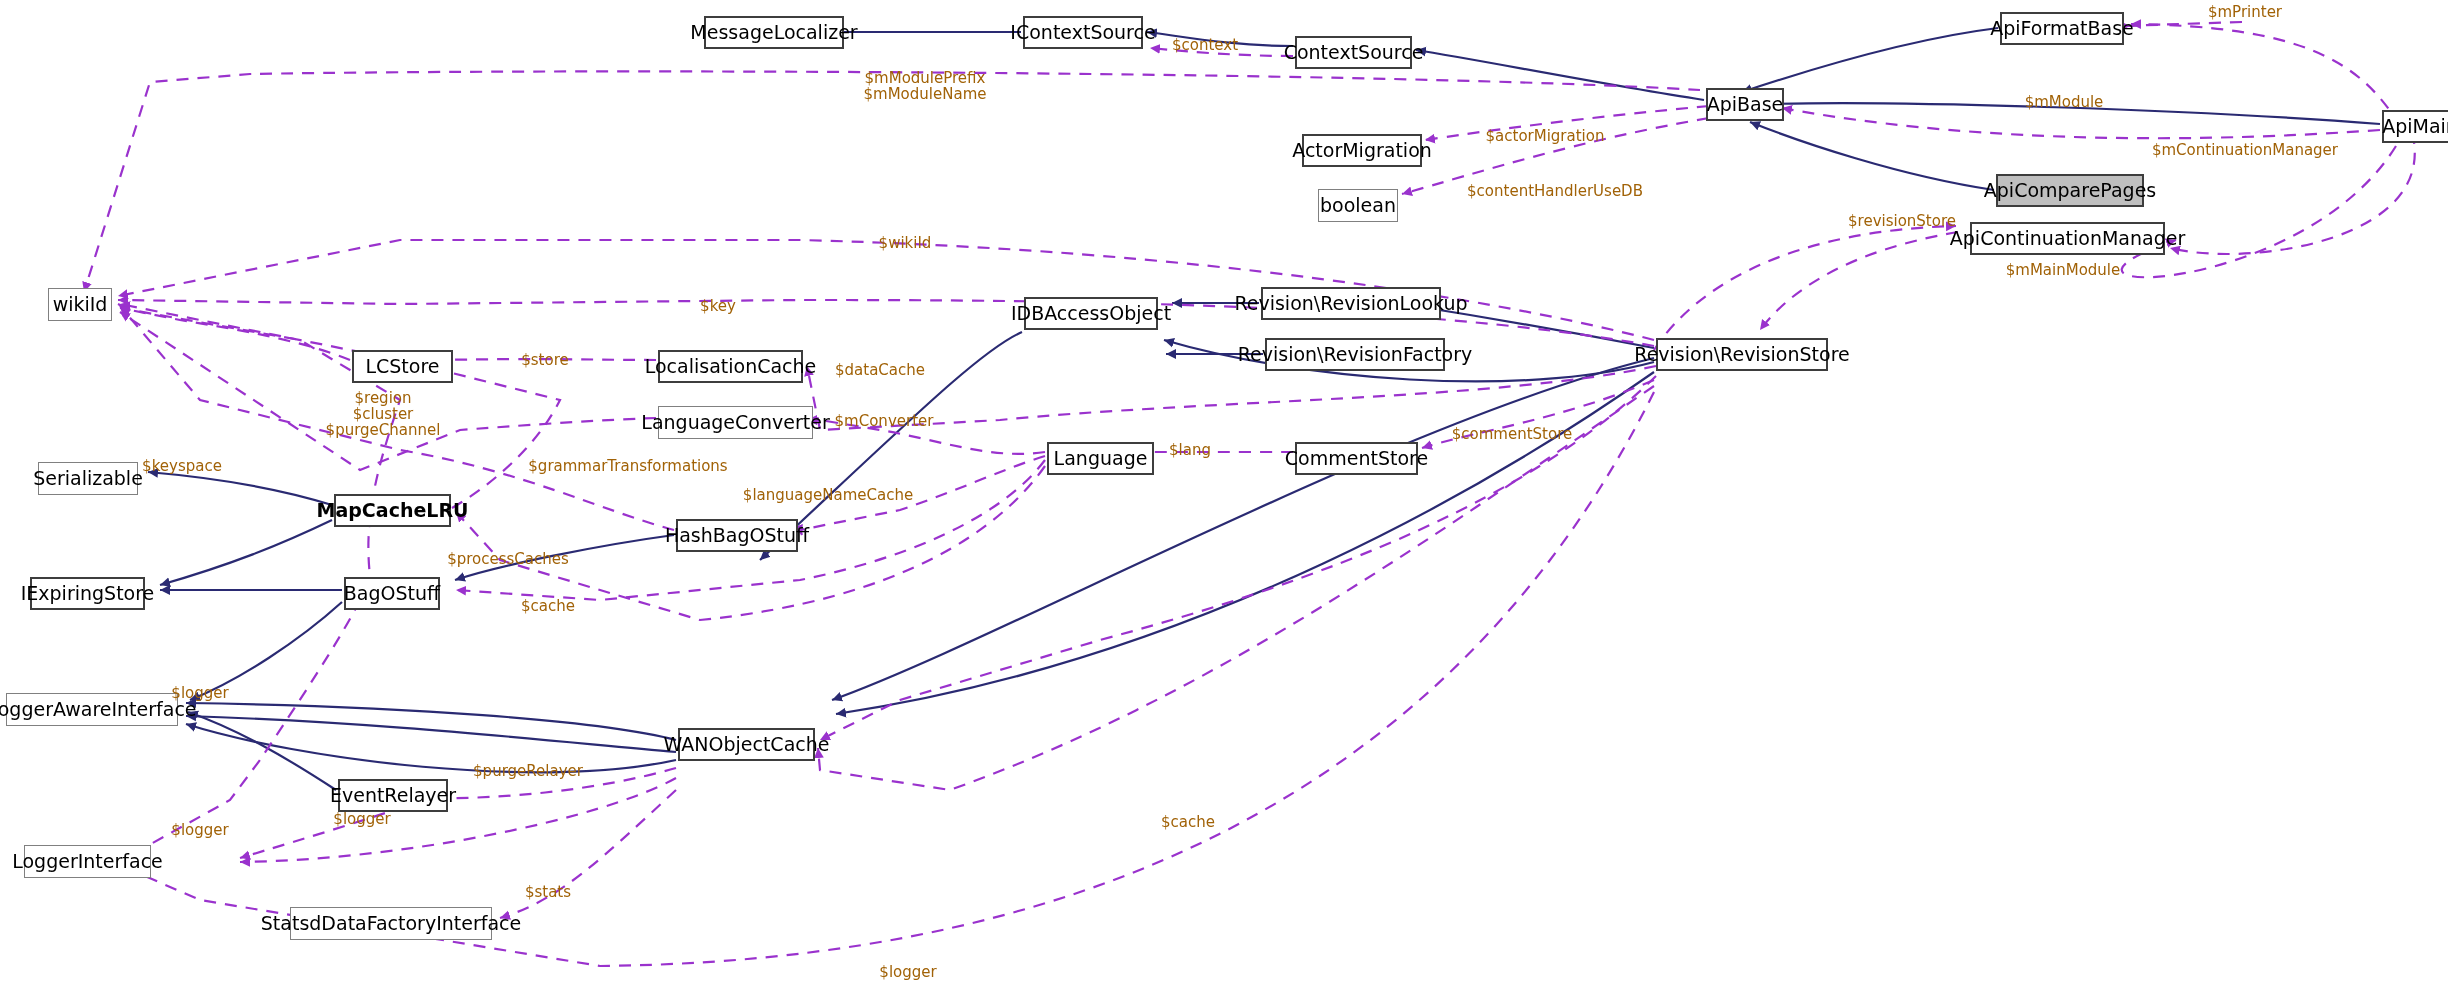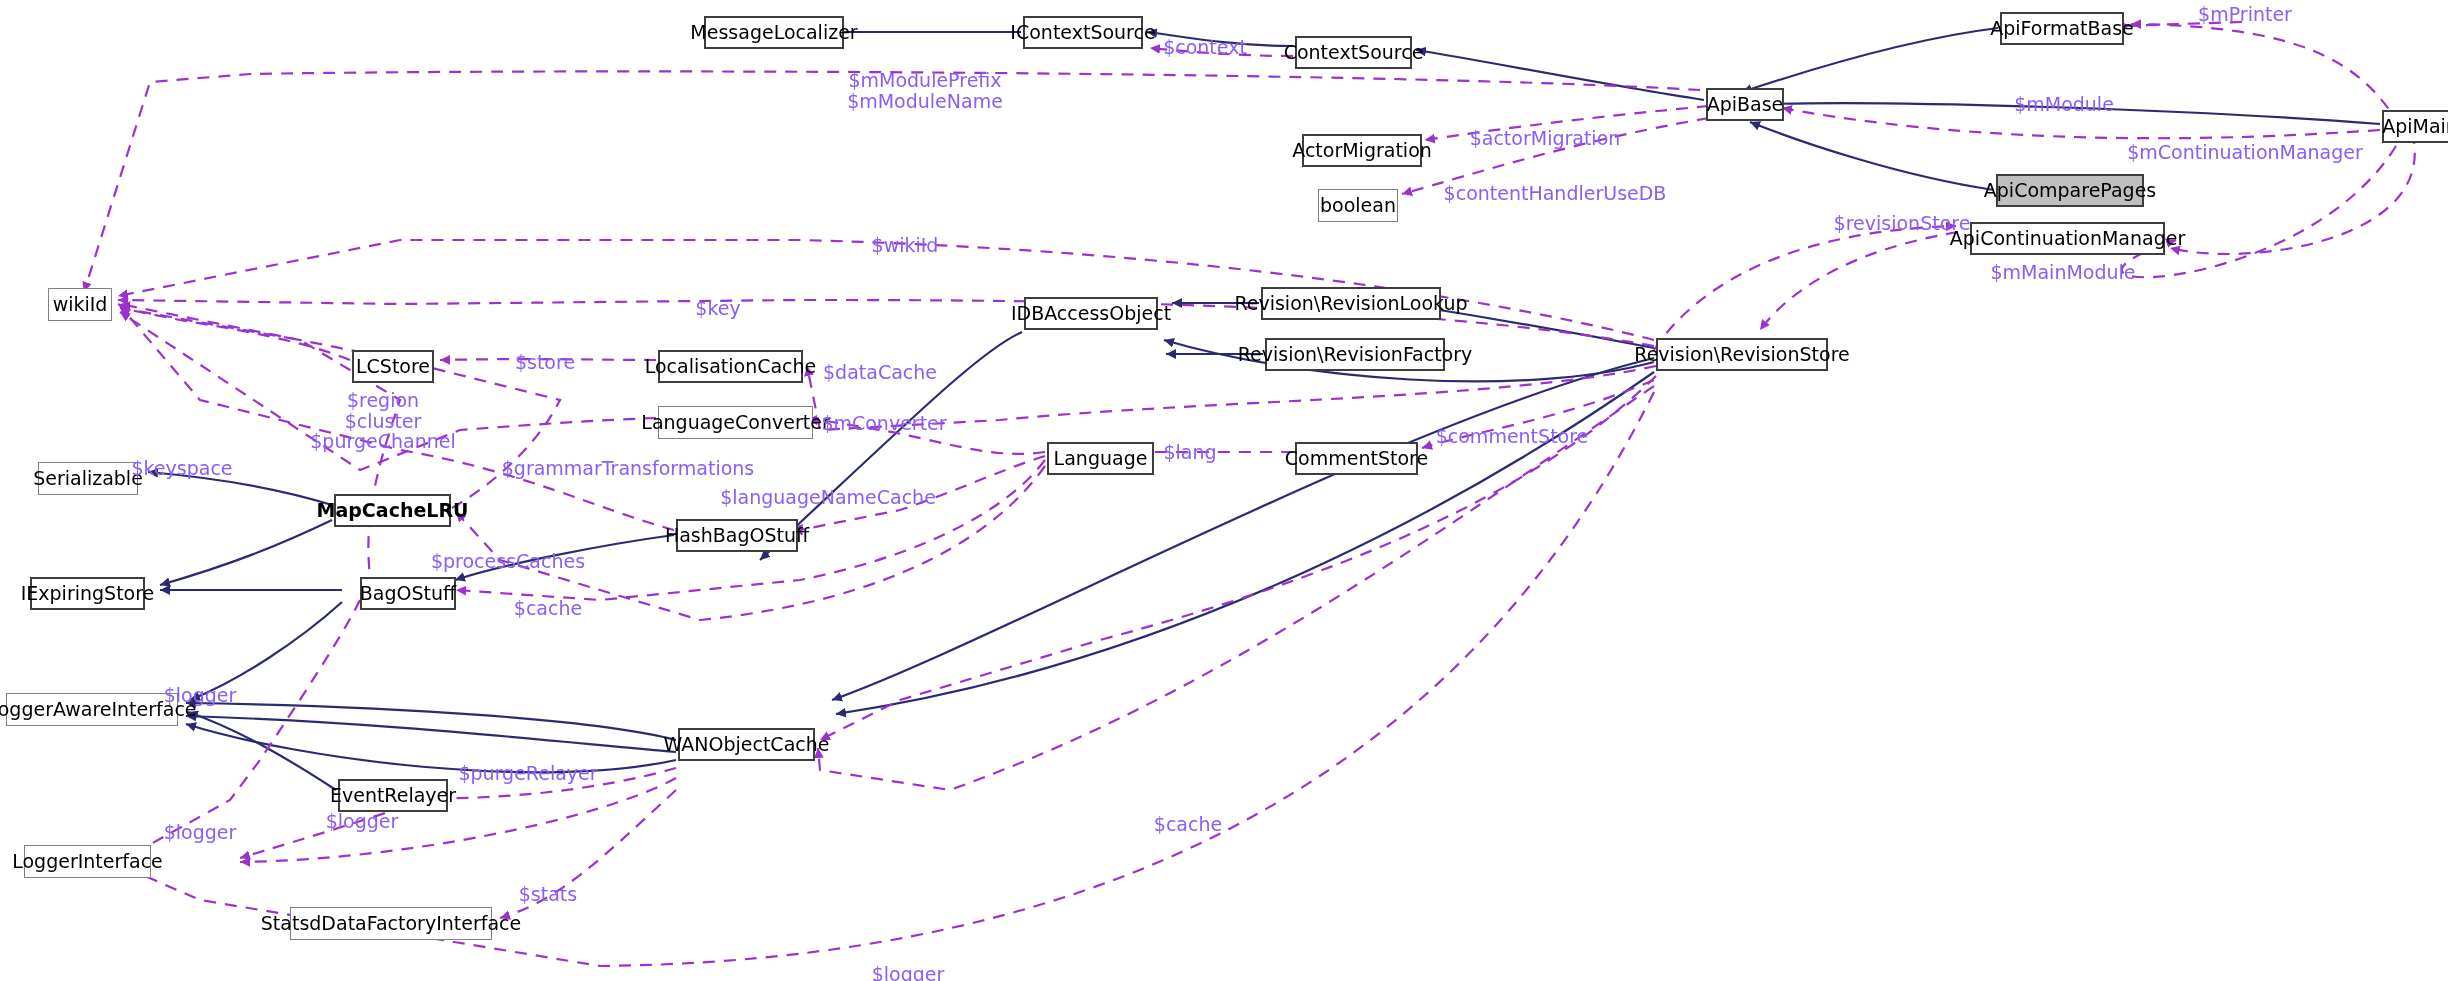--- a/index.html
+++ b/index.html
@@ -4,21 +4,21 @@
 <style>
   html,body{margin:0;padding:0;background:#ffffff;}
   body{font-family:"DejaVu Sans","Liberation Sans",sans-serif;}
   #canvas{position:relative;width:2448px;height:981px;background:#fff;overflow:hidden;}
   #wires{position:absolute;left:0;top:0;width:2448px;height:981px;}
   .node{position:absolute;box-sizing:border-box;display:flex;align-items:center;justify-content:center;
         background:#ffffff;border:1px solid #808080;color:#000;white-space:nowrap;
         font-size:19px;line-height:1;padding:0 10px;height:33px;}
   .node.solid{border:2px solid #3d3d3d;}
   .node.highlight{background:#bfbfbf;border:2px solid #3d3d3d;}
-  .edgelabel{position:absolute;font-size:19px;color:#8b5cf6;white-space:pre;line-height:1.08;
+  .edgelabel{position:absolute;font-size:15px;color:#a16207;white-space:pre;line-height:1.08;
              background:transparent;}
   .edgelabel.center{transform:translateX(-50%);}
 </style>
 </head>
 <body>
 
 <div id="canvas">
 
   <svg id="wires" viewBox="0 0 2448 981" xmlns="http://www.w3.org/2000/svg">
     <defs>
@@ -132,21 +132,21 @@
       </div>
       <div class="node solid" style="left: 1261px; top: 287px; width: 180px;">
         <span>Revision\RevisionLookup</span>
       </div>
       <div class="node solid" style="left: 1265px; top: 338px; width: 180px;">
         <span>Revision\RevisionFactory</span>
       </div>
       <div class="node solid" style="left: 1656px; top: 338px; width: 172px;">
         <span>Revision\RevisionStore</span>
       </div>
-      <div class="node solid" style="left: 352px; top: 350px; width: 82px;">
+      <div class="node solid" style="left: 352px; top: 350px; width: 101px;">
         <span>LCStore</span>
       </div>
       <div class="node solid" style="left: 658px; top: 350px; width: 145px;">
         <span>LocalisationCache</span>
       </div>
       <div class="node weak" style="left: 658px; top: 406px; width: 155px;">
         <span>LanguageConverter</span>
       </div>
       <div class="node solid" style="left: 1047px; top: 442px; width: 107px; text-align: right;">
         <span>Language</span>
@@ -159,21 +159,21 @@
       </div>
       <div class="node solid" style="left: 334px; top: 494px; width: 117px; font-weight: bold;">
         <span>MapCacheLRU</span>
       </div>
       <div class="node solid" style="left: 676px; top: 519px; width: 122px;">
         <span>HashBagOStuff</span>
       </div>
       <div class="node solid" style="left: 30px; top: 577px; width: 115px;">
         <span>IExpiringStore</span>
       </div>
-      <div class="node solid" style="left: 360px; top: 577px; width: 96px;">
+      <div class="node solid" style="left: 344px; top: 577px; width: 96px;">
         <span>BagOStuff</span>
       </div>
       <div class="node weak" style="left: 6px; top: 693px; width: 172px;">
         <span>LoggerAwareInterface</span>
       </div>
       <div class="node solid" style="left: 678px; top: 728px; width: 137px;">
         <span>WANObjectCache</span>
       </div>
       <div class="node solid" style="left: 338px; top: 779px; width: 110px;">
         <span>EventRelayer</span>

